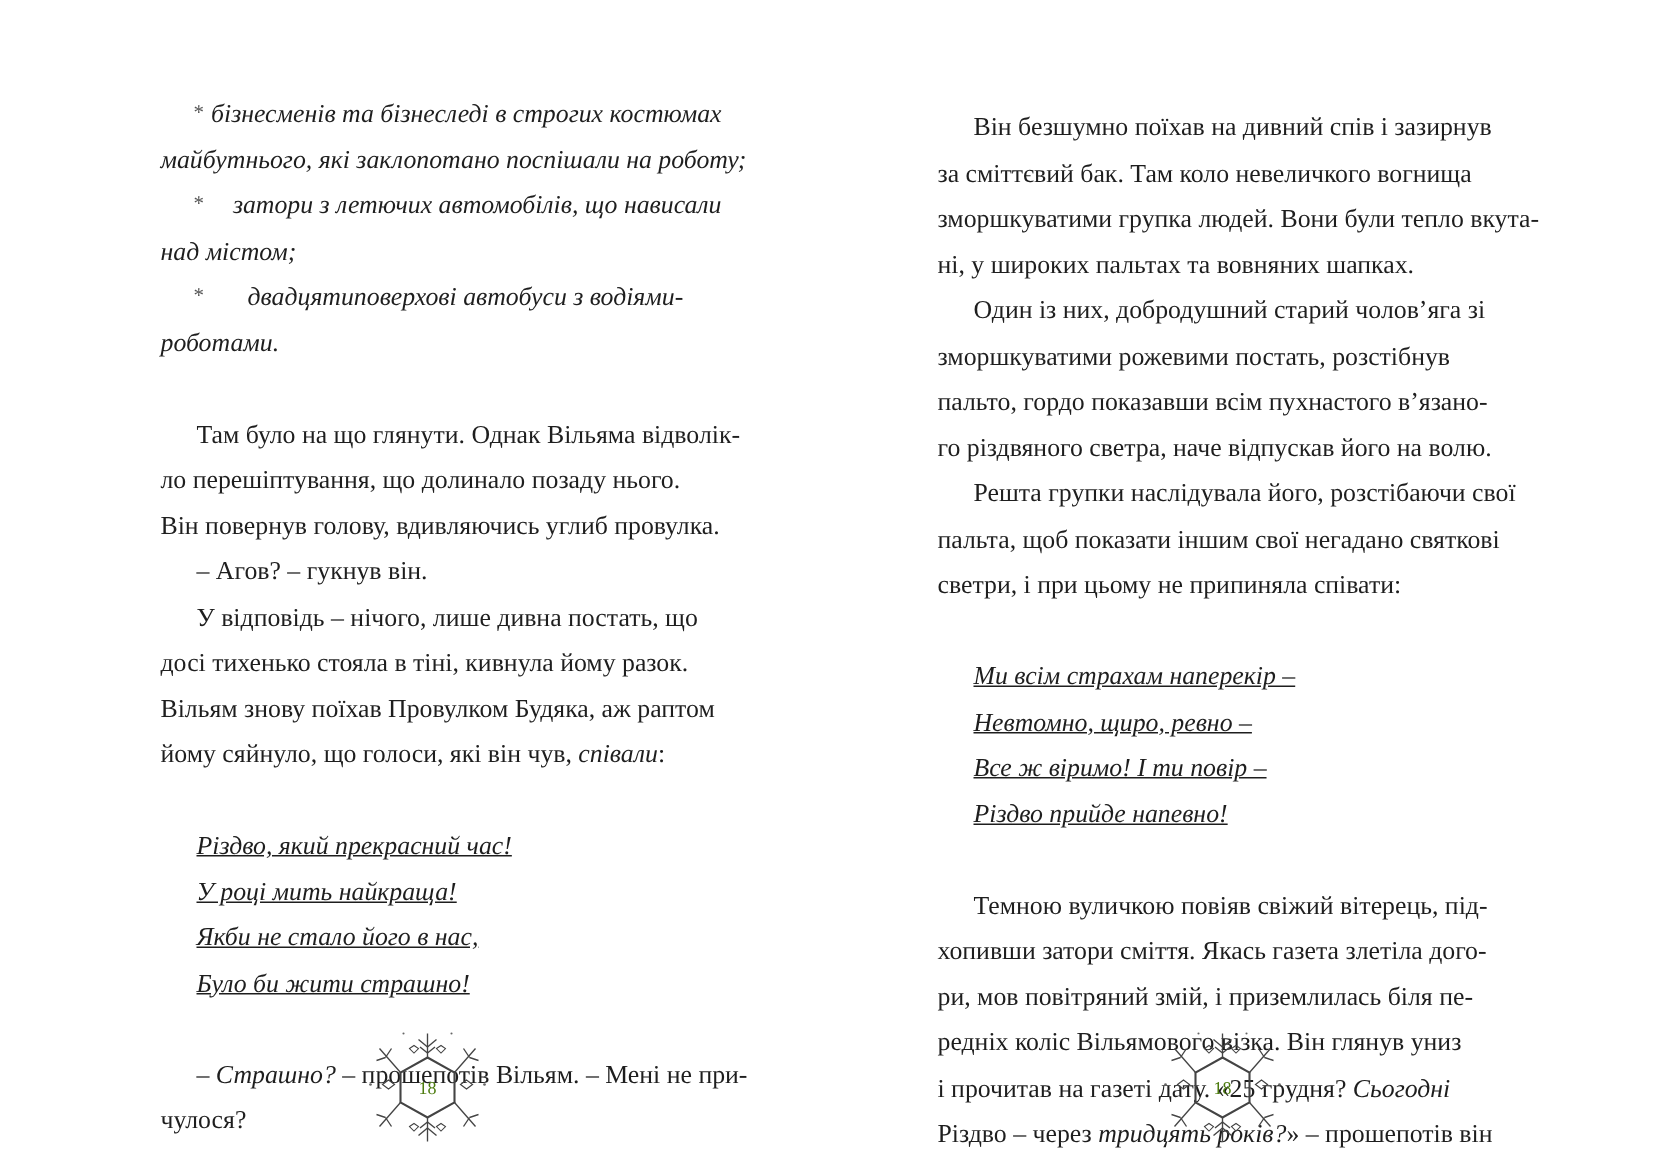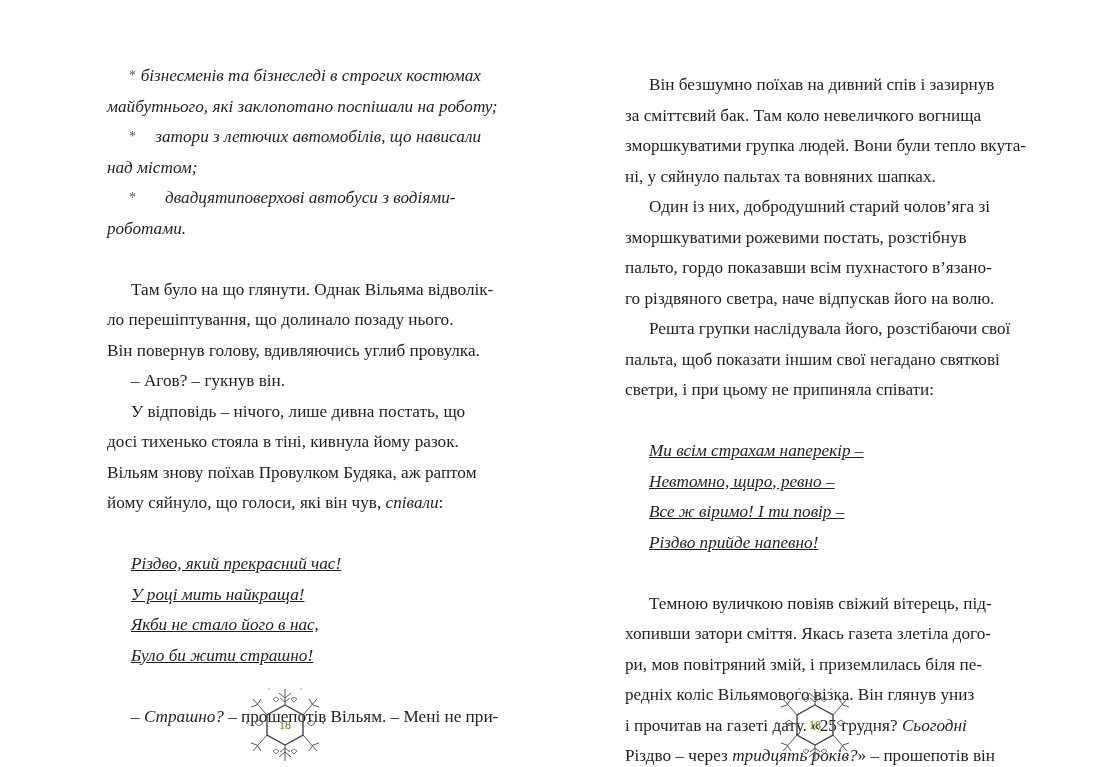--- a/index.html
+++ b/index.html
@@ -96,20 +96,23 @@
     <div class="line verse">
         <span>Було би жити страшно!</span>
       </div>
     <div class="gap"></div>
 
     <div class="line ind">
       <span style="white-space:pre">– </span>
         <span class="it">Страшно?</span>
         <span style="white-space:pre"> – прошепотів Вільям. – Мені не при-</span>
     </div>
+    <div class="line">
+        <span>чулося?</span>
+      </div>
   </div>
 
   <div class="folio" style="left:235px; top:685px;">
     <svg width="100" height="80" viewBox="0 0 100 80">
       <g stroke="#444" stroke-width="0.9" fill="none">
         <polygon points="50,20 68,30 68,50 50,60 32,50 32,30" stroke-width="1.4"></polygon>
         <line x1="50" y1="20" x2="50" y2="4"></line>
           <line x1="44" y1="8" x2="50" y2="13"></line>
           <line x1="56" y1="8" x2="50" y2="13"></line>
           <line x1="45" y1="13" x2="50" y2="17"></line>
@@ -150,21 +153,21 @@
     <div class="line ind">
         <span>Він безшумно поїхав на дивний спів і зазирнув</span>
       </div>
     <div class="line">
         <span>за сміттєвий бак. Там коло невеличкого вогнища</span>
       </div>
     <div class="line">
         <span>зморшкуватими групка людей. Вони були тепло вкута-</span>
       </div>
     <div class="line">
-        <span>ні, у сяйнуло пальтах та вовняних шапках.</span>
+        <span>ні, у широких пальтах та вовняних шапках.</span>
       </div>
     <div class="line ind">
         <span>Один із них, добродушний старий чолов’яга зі</span>
       </div>
     <div class="line">
         <span>зморшкуватими рожевими постать, розстібнув</span>
       </div>
     <div class="line">
         <span>пальто, гордо показавши всім пухнастого в’язано-</span>
       </div>

